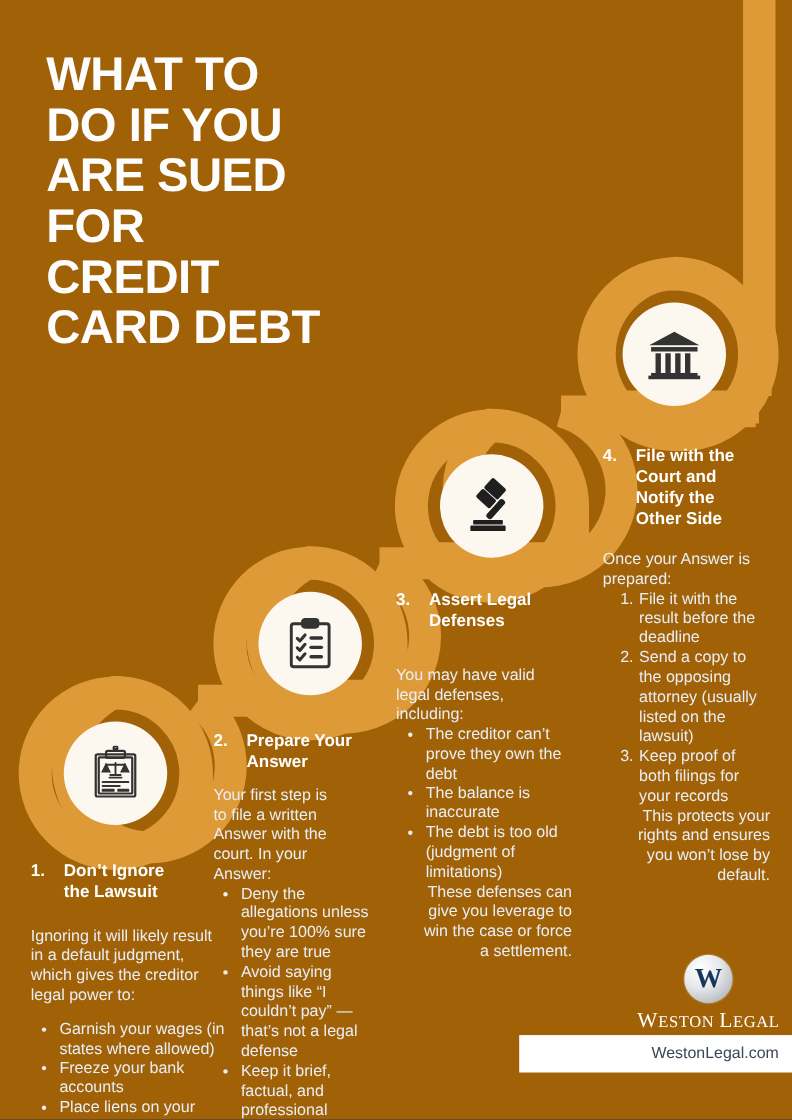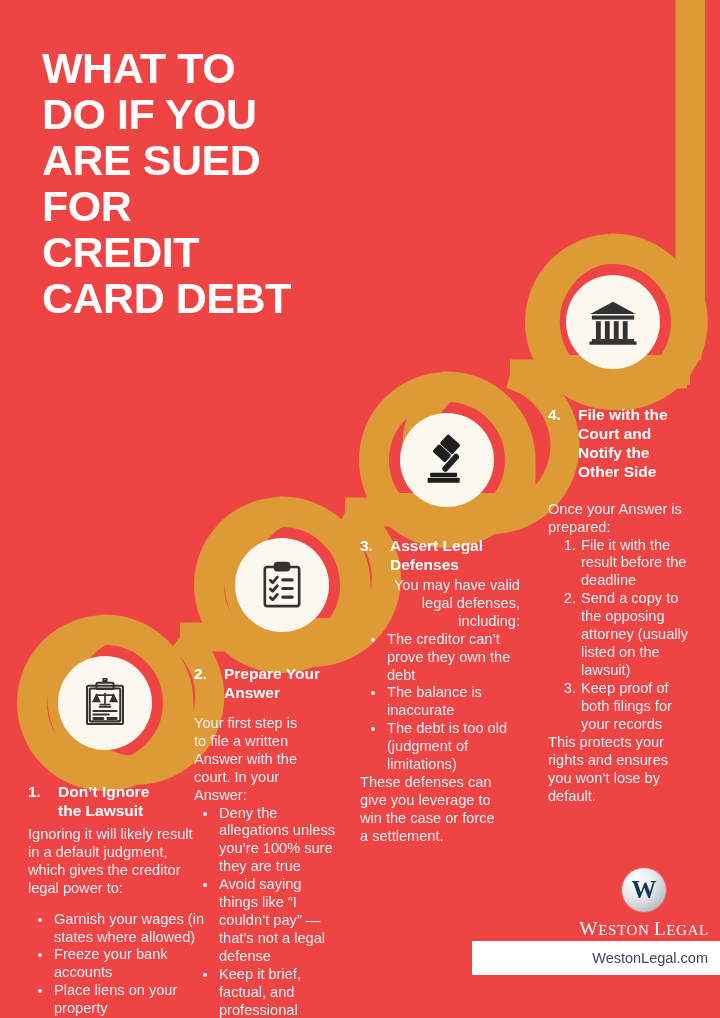--- a/index.html
+++ b/index.html
@@ -4,21 +4,21 @@
 <style>
   html, body {
     margin: 0;
     padding: 0;
     background: #0d3263;
   }
   #poster {
     position: relative;
     width: 720px;
     height: 1018px;
-    background: #ef4444;
+    background: #a16207;
     overflow: hidden;
     font-family: "Liberation Sans", sans-serif;
     color: #ffffff;
   }
   #ribbon {
     position: absolute;
     left: 0; top: 0;
     width: 720px; height: 1018px;
     pointer-events: none;
   }
@@ -80,33 +80,34 @@
     color: #e9eef6;
   }
   ul.step-list { list-style: disc; }
   ol.step-list { list-style: decimal; }
   ul.step-list li, ol.step-list li { margin: 0 0 0 0; padding-left: 1px; }
   .step-outro {
     font-size: 14.6px;
     line-height: 1.23;
     color: #e9eef6;
     white-space: pre-line;
+    text-align: right;
   }
 
   
   #step1 { left: 28px; top: 783px; width: 200px; }
-  #step1 .step-body { margin-top: 5px; }
+  #step1 .step-body { margin-top: 22px; }
   #step1 ul.step-list { margin-top: 13px; padding-left: 25px; }
 
   #step2 { left: 194px; top: 665px; width: 150px; }
   #step2 .step-body { margin-top: 12px; }
   #step2 ul.step-list { padding-left: 24px; }
 
   #step3 { left: 360px; top: 537px; width: 160px; }
-  #step3 .step-body { margin-top: 2px; text-align: right; }
+  #step3 .step-body { margin-top: 31px; }
   #step3 ul.step-list { padding-left: 26px; }
 
   #step4 { left: 548px; top: 406px; width: 152px; }
   #step4 .step-body { margin-top: 19px; }
   #step4 ol.step-list { padding-left: 32px; }
 
   
   #logo {
     position: absolute;
     left: 560px;

